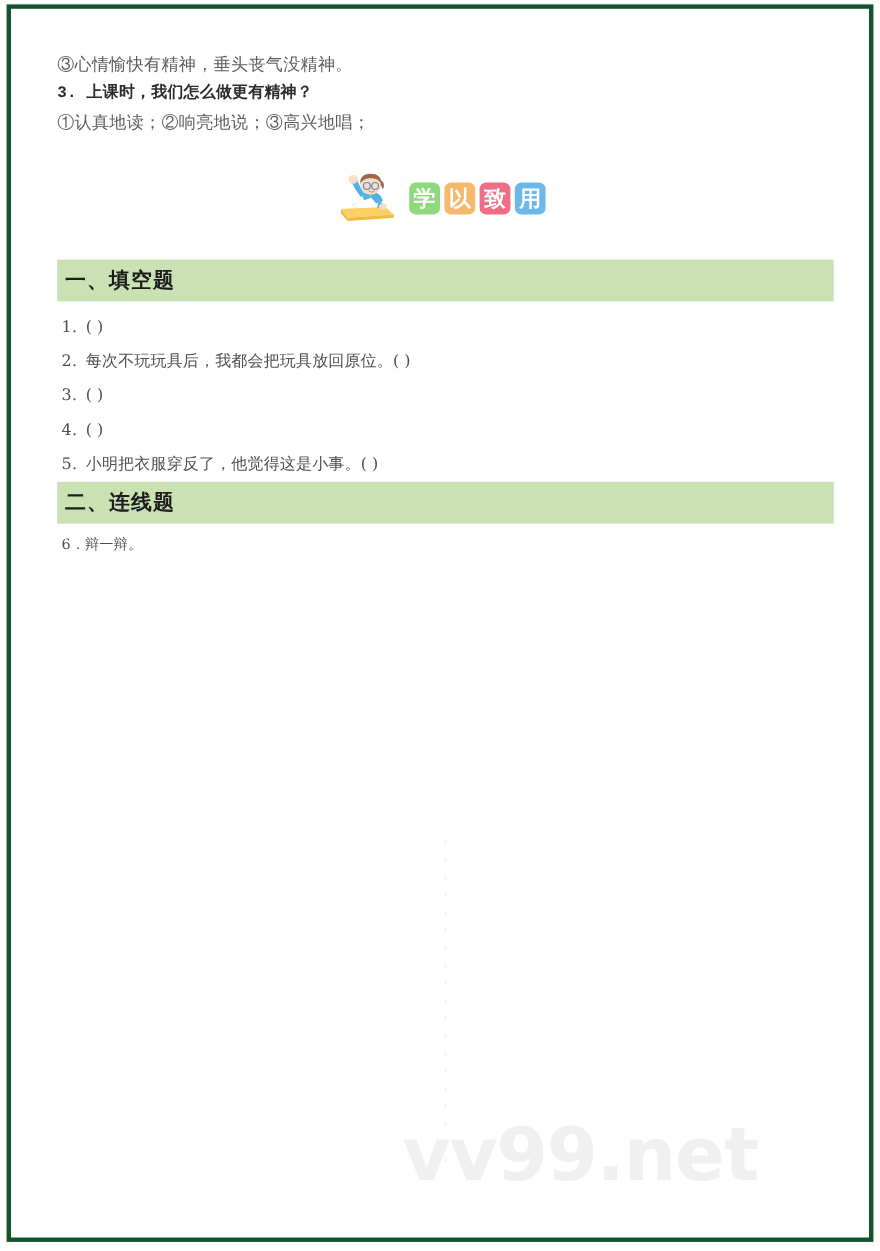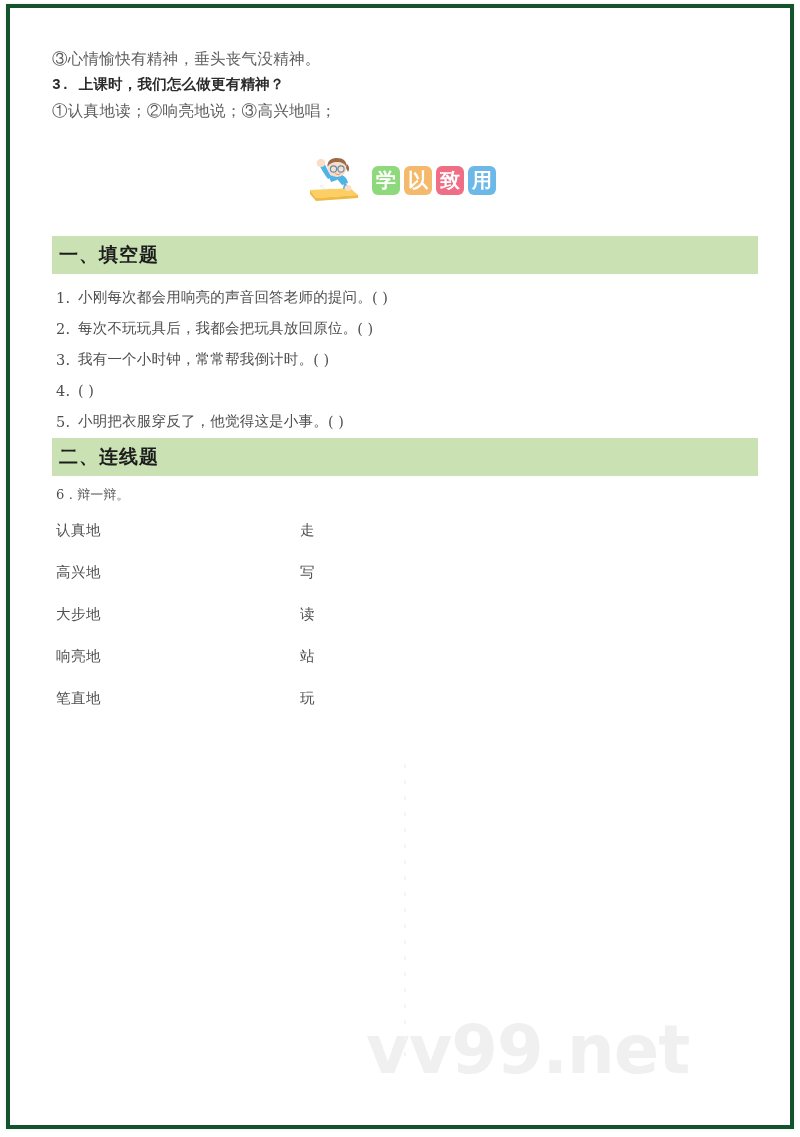--- a/index.html
+++ b/index.html
@@ -249,66 +249,42 @@
     </div>
   </div>
 
   <div class="section-header" id="header-fill">
     <span>一、填空题</span>
   </div>
 
   <div id="fill-list">
     <div class="q-row">
       <span class="q-num">1.</span>
-      <span class="q-text">小刚每次都会用响亮的声音回答老师的提问。</span>
       <span class="q-paren">(        )</span>
     </div>
     <div class="q-row">
       <span class="q-num">2.</span>
       <span class="q-text">每次不玩玩具后，我都会把玩具放回原位。</span>
       <span class="q-paren">(      )</span>
     </div>
     <div class="q-row">
       <span class="q-num">3.</span>
-      <span class="q-text">我有一个小时钟，常常帮我倒计时。</span>
       <span class="q-paren">(      )</span>
     </div>
     <div class="q-row">
       <span class="q-num">4.</span>
       <span class="q-paren">(      )</span>
     </div>
     <div class="q-row">
       <span class="q-num">5.</span>
       <span class="q-text">小明把衣服穿反了，他觉得这是小事。</span>
       <span class="q-paren">(      )</span>
     </div>
   </div>
 
   <div class="section-header" id="header-match">
     <span>二、连线题</span>
   </div>
 
   <div id="match-prompt">6．辩一辩。</div>
 
-  <div id="match-rows">
-    <div class="match-row">
-      <span class="match-left">认真地</span>
-      <span class="match-right">走</span>
-    </div>
-    <div class="match-row">
-      <span class="match-left">高兴地</span>
-      <span class="match-right">写</span>
-    </div>
-    <div class="match-row">
-      <span class="match-left">大步地</span>
-      <span class="match-right">读</span>
-    </div>
-    <div class="match-row">
-      <span class="match-left">响亮地</span>
-      <span class="match-right">站</span>
-    </div>
-    <div class="match-row">
-      <span class="match-left">笔直地</span>
-      <span class="match-right">玩</span>
-    </div>
-  </div>
 
 </div>
 
 </body></html>

